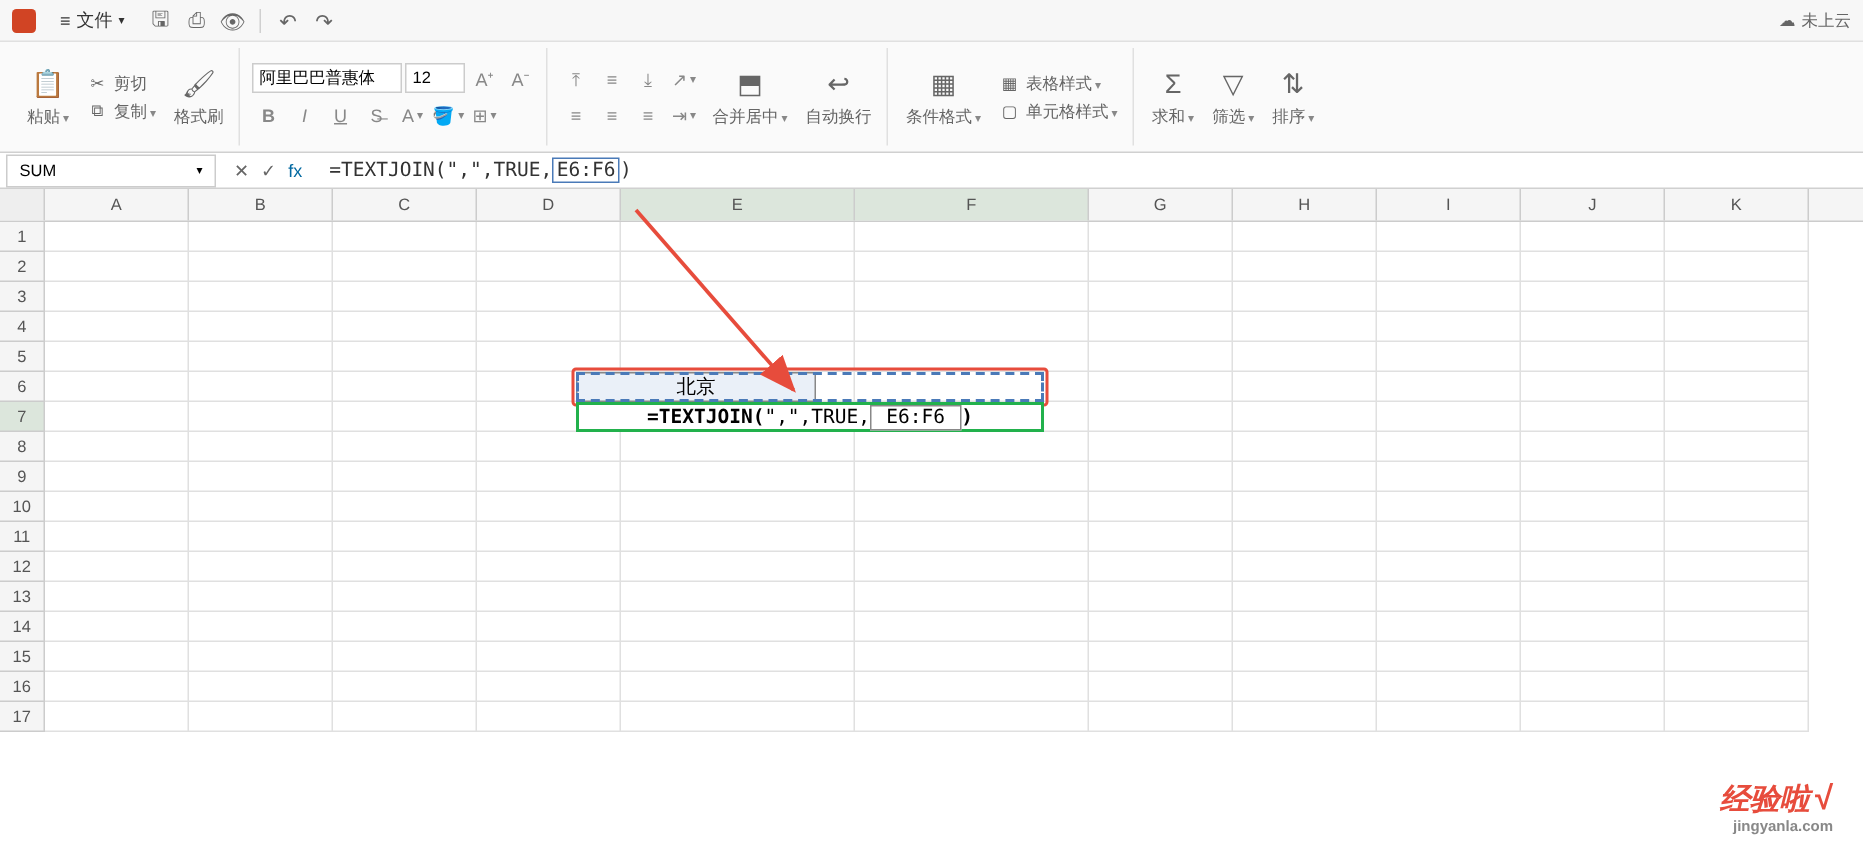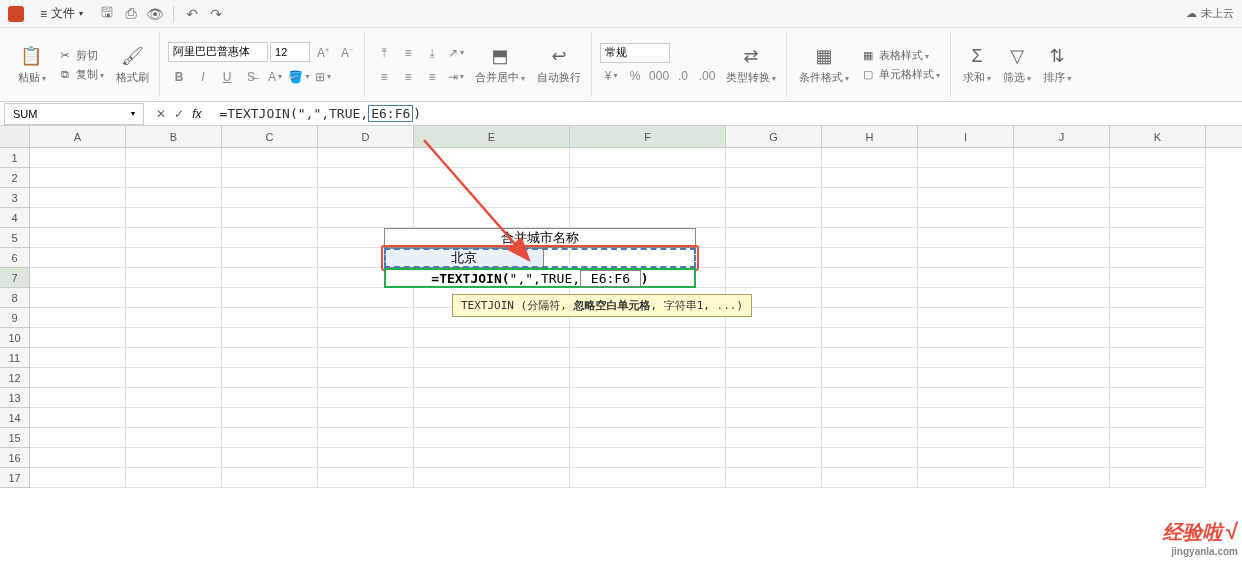--- a/index.html
+++ b/index.html
@@ -29,21 +29,21 @@
     .small-btn { display: flex; align-items: center; gap: 4px; padding: 1px 4px; cursor: pointer; color: #666; font-size: 11px; }
     .small-icon { width: 14px; height: 14px; display: inline-flex; align-items: center; justify-content: center; }
     .font-select { width: 100px; height: 20px; border: 1px solid #ccc; font-size: 11px; padding: 0 4px; background: #fff; }
     .size-select { width: 40px; height: 20px; border: 1px solid #ccc; font-size: 11px; padding: 0 4px; background: #fff; }
     .fmt-btn { width: 22px; height: 22px; display: inline-flex; align-items: center; justify-content: center; cursor: pointer; color: #888; border: 1px solid transparent; }
     
     
     .formula-bar { height: 24px; display: flex; align-items: center; border-bottom: 1px solid #d0d0d0; background: #fff; }
     .name-box { width: 140px; height: 22px; border: 1px solid #ccc; padding: 0 8px; display: flex; align-items: center; justify-content: space-between; margin-left: 4px; font-size: 11px; gap: 29px; }
     .fx-controls { display: flex; align-items: center; gap: 8px; padding: 0 12px; color: #666; }
-    .fx-label { font-style: italic; color: #0f172a; }
+    .fx-label { color: #0369a1; }
     .formula-input { flex: 1; padding: 0 6px; font-family: monospace; font-size: 13px; color: #333; }
     .formula-highlight { border: 1.5px solid #4a7ab8; padding: 0 2px; }
     
     
     .grid-container { position: relative; }
     .col-headers { display: flex; height: 22px; background: #f5f5f5; border-bottom: 1px solid #ccc; }
     .corner { width: 30px; border-right: 1px solid #ccc; background: #eee; }
     .col-header { border-right: 1px solid #ccc; display: flex; align-items: center; justify-content: center; color: #555; font-size: 11px; }
     .col-header.sel { background: #dce6dc; }
     .col-a { width: 96px; } .col-b { width: 96px; } .col-c { width: 96px; } .col-d { width: 96px; }
@@ -71,21 +71,21 @@
     .formula-display b { font-weight: bold; }
     .formula-arg { background: #fff; border: 1px solid #888; padding: 0 2px; }
     
     .tooltip { position: absolute; left: 452px; top: 144px; background: #fffacd; border: 1px solid #b0a060; padding: 3px 8px; font-size: 11px; font-family: monospace; color: #333; white-space: nowrap; }
     .tooltip b { font-weight: bold; }
     
     
     .arrow-svg { position: absolute; left: 420px; top: 145px; pointer-events: none; z-index: 10; }
     
     
-    .watermark { position: absolute; right: 4px; bottom: 8px; text-align: right; color: #e74c3c; font-weight: bold; }
+    .watermark { position: absolute; right: 20px; bottom: 8px; text-align: right; color: #e74c3c; font-weight: bold; }
     .watermark-main { font-size: 20px; text-shadow: 1px 1px 0 #fff, -1px -1px 0 #fff; font-style: italic; }
     .watermark-check { color: #e74c3c; font-size: 22px; }
     .watermark-sub { font-size: 10px; color: #888; }
     
     .dropdown-arrow::after { content: '▾'; font-size: 8px; margin-left: 2px; color: #888; }
   </style>
 </head>
 <body>
 
 <div class="title-bar">
@@ -167,36 +167,20 @@
     <div class="big-btn">
       <div class="big-btn-icon">⬒</div>
       <span class="dropdown-arrow">合并居中</span>
     </div>
     <div class="big-btn">
       <div class="big-btn-icon">↩</div>
       <span>自动换行</span>
     </div>
   </div>
 
-  <div class="ribbon-group">
-    <div class="small-btn-col">
-      <input class="font-select" style="width: 70px;" readonly="" value="常规">
-      <div style="display:flex;gap:2px">
-        <span class="fmt-btn dropdown-arrow">¥</span>
-        <span class="fmt-btn">%</span>
-        <span class="fmt-btn">000</span>
-        <span class="fmt-btn">.0</span>
-        <span class="fmt-btn">.00</span>
-      </div>
-    </div>
-    <div class="big-btn">
-      <div class="big-btn-icon">⇄</div>
-      <span class="dropdown-arrow">类型转换</span>
-    </div>
-  </div>
 
   <div class="ribbon-group">
     <div class="big-btn">
       <div class="big-btn-icon">▦</div>
       <span class="dropdown-arrow">条件格式</span>
     </div>
     <div class="small-btn-col">
       <div class="small-btn">
           <span class="small-icon">▦</span>
           <span class="dropdown-arrow">表格样式</span>
@@ -495,34 +479,30 @@
           <div class="cell" style="width: 156px;"></div>
           <div class="cell" style="width: 96px;"></div>
           <div class="cell" style="width: 96px;"></div>
           <div class="cell" style="width: 96px;"></div>
           <div class="cell" style="width: 96px;"></div>
           <div class="cell" style="width: 96px;"></div>
         </div>
       </div>
   </div>
 
-  <div class="merged-title" style="top:102px">合并城市名称</div>
   <div class="data-e6" style="top:122px">北京</div>
   <div class="sel-range" style="top:122px"></div>
   <div class="red-highlight" style="top:119px"></div>
 
   <div class="active-cell" style="top:142px">
     <span class="formula-display">
       <b>=TEXTJOIN(</b><span>",",TRUE,</span><span class="formula-arg"> E6:F6 </span><b>)</b>
     </span>
   </div>
 
-  <div class="tooltip" style="top:168px">
-    <span>TEXTJOIN (分隔符, </span><b>忽略空白单元格</b><span>, 字符串1, ...)</span>
-  </div>
 </div>
 
 <svg class="arrow-svg" width="160" height="160" style="left:414px;top:130px">
   <defs>
     <marker id="arrowhead" markerWidth="10" markerHeight="8" refX="9" refY="4" orient="auto">
       <polygon points="0 0, 10 4, 0 8" fill="#e74c3c"></polygon>
     </marker>
   </defs>
   <line x1="10" y1="10" x2="115" y2="130" stroke="#e74c3c" stroke-width="2.5" marker-end="url(#arrowhead)"></line>
 </svg>

